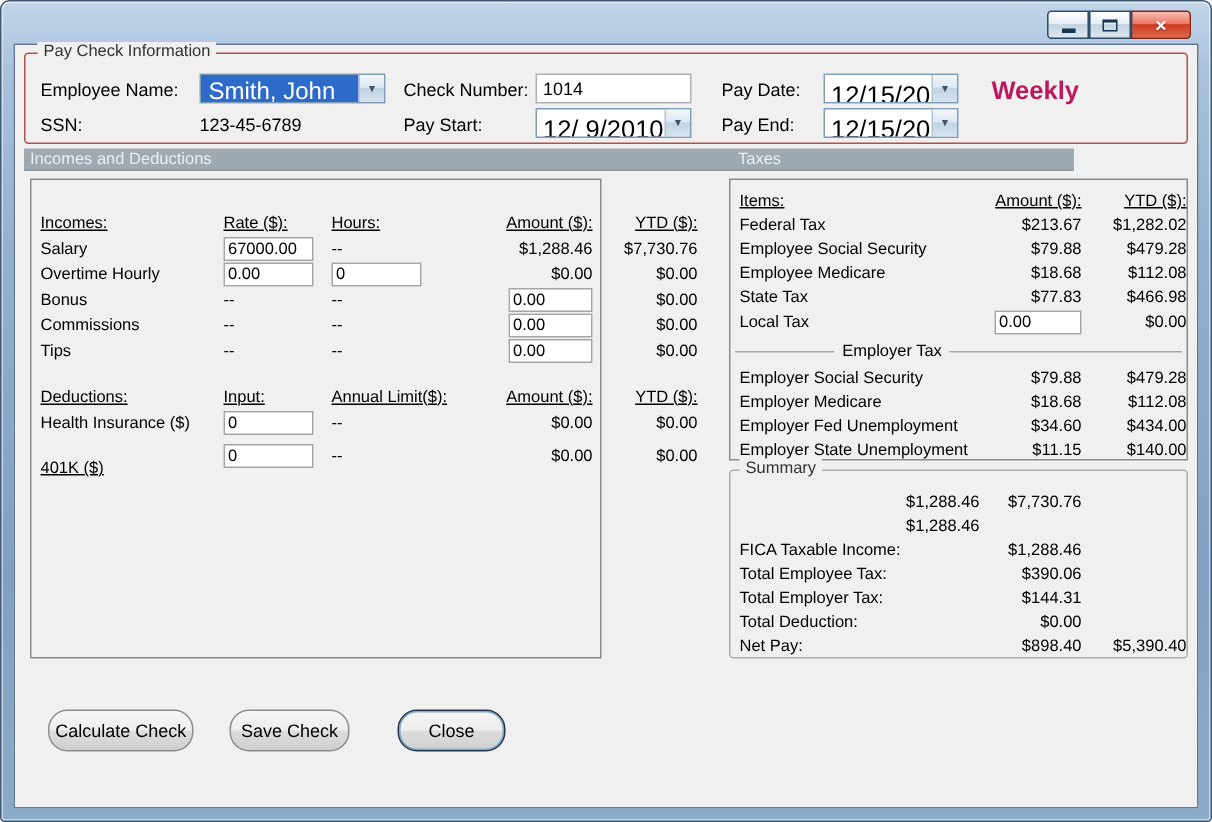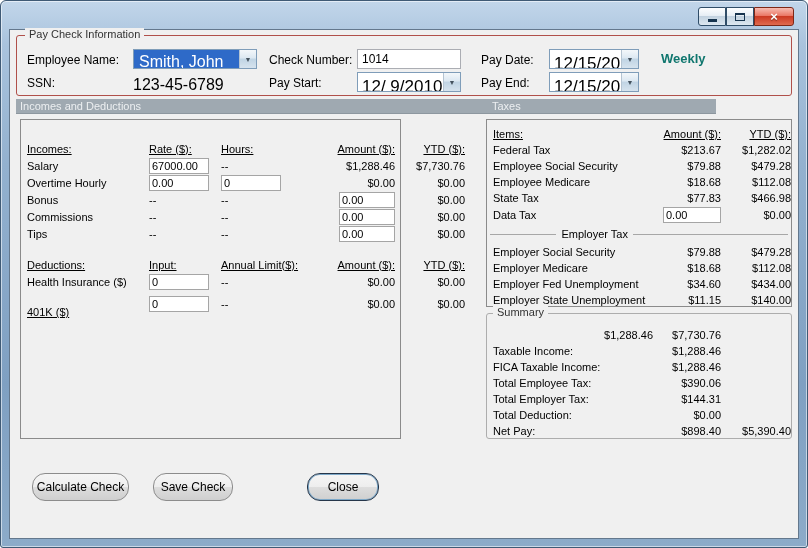--- a/index.html
+++ b/index.html
@@ -32,22 +32,22 @@
 
   
   .client { position:absolute; top:28px; left:8px; right:8px; bottom:8px; background:#f0f0f0; border:1px solid #64788d; }
 
   
   .groupbox { position:absolute; border:1px solid #adadad; border-radius:3px; }
   .groupbox > .legend { position:absolute; top:-8px; left:8px; background:#f0f0f0; padding:0 4px; font-size:11px; color:#333; white-space:nowrap; }
   .groupbox.paycheck { left:6px; top:5px; width:776px; height:61px; border-color:#b0504a; }
 
   .lbl { position:absolute; font-size:12px; color:#000; white-space:nowrap; }
-  .static-val { position:absolute; font-size:16px; color:#000; white-space:nowrap; }
-  .weekly { position:absolute; font-size:13px; font-weight:bold; color:#0f766e; }
+  .static-val { position:absolute; font-size:12px; color:#000; white-space:nowrap; }
+  .weekly { position:absolute; font-size:17px; font-weight:bold; color:#be185d; }
 
   .tin { position:absolute; height:20px; border:1px solid #abadb3; background:#fff; font:12px "Liberation Sans",sans-serif; padding:0 4px; }
 
   .combo { position:absolute; height:20px; border:1px solid #7f9db9; background:#fff; display:flex; overflow:hidden; cursor:default; }
   .cval { flex:1; font-size:16px; padding:3px 5px; white-space:nowrap; overflow:hidden; }
   .combo.small .cval { font-size:17px; padding:4px 4px; }
   .combo.sel .cval { background:#2e6ac8; color:#fff; }
   .carrow { flex:0 0 17px; border-left:1px solid #b5c4d2; display:flex; align-items:center; justify-content:center;
             background:linear-gradient(180deg,#f3f7fa,#dce8f2 45%,#c0d4e4 50%,#d6e3ee); }
   .carrow i { font-style:normal; font-size:7px; color:#44525e; }
@@ -75,21 +75,21 @@
 
   .etax-sep { display:flex; align-items:center; height:20px; padding:0 3px; font-size:11px; color:#000; }
   .sep-line { border-top:1px solid #a7a7a7; height:0; }
   .sep-line.first { flex:0.6; } .sep-line.last { flex:1.4; }
   .sep-text { padding:0 5px; white-space:nowrap; }
 
   
   .btn { position:absolute; top:443px; height:28px; border:1px solid #8c8c8c; border-radius:13px; color:#000;
          background:linear-gradient(180deg,#f5f5f5,#eeeeee 48%,#dddddd 52%,#cfcfcf);
          font:12px "Liberation Sans",sans-serif; cursor:default; }
-  .btn.default { border-color:#26364a; box-shadow:0 0 0 1px #7da8c8 inset;margin-left:42px; }
+  .btn.default { border-color:#26364a; box-shadow:0 0 0 1px #7da8c8 inset; }
 </style>
 </head>
 <body>
 
 <div class="window">
 
   <div class="titlebar">
     <div class="app-icon"></div>
     <span class="title">Payroll Data Input</span>
   </div>
@@ -245,21 +245,21 @@
         <span>Employee Medicare</span>
         <span class="r">$18.68</span>
         <span class="r">$112.08</span>
       </div>
       <div class="trow">
         <span>State Tax</span>
         <span class="r">$77.83</span>
         <span class="r">$466.98</span>
       </div>
       <div class="trow tall">
-        <span>Data Tax</span>
+        <span>Local Tax</span>
         <span class="r"><input class="fin w58" value="0.00" style=""></span>
         <span class="r">$0.00</span>
       </div>
 
       <div class="etax-sep">
         <span class="sep-line first"></span>
         <span class="sep-text">Employer Tax</span>
         <span class="sep-line last"></span>
       </div>
 
@@ -285,21 +285,20 @@
       </div>
     </div>
 
     <div class="groupbox summary">
       <span class="legend" style="left:6px">Summary</span>
       <div class="trow">
         <span class="r">$1,288.46</span>
         <span class="r">$7,730.76</span>
       </div>
       <div class="trow">
-        <span>Taxable Income:</span>
         <span class="r">$1,288.46</span>
         <span class="r"></span>
       </div>
       <div class="trow">
         <span>FICA Taxable Income:</span>
         <span class="r">$1,288.46</span>
         <span class="r"></span>
       </div>
       <div class="trow">
         <span>Total Employee Tax:</span>

